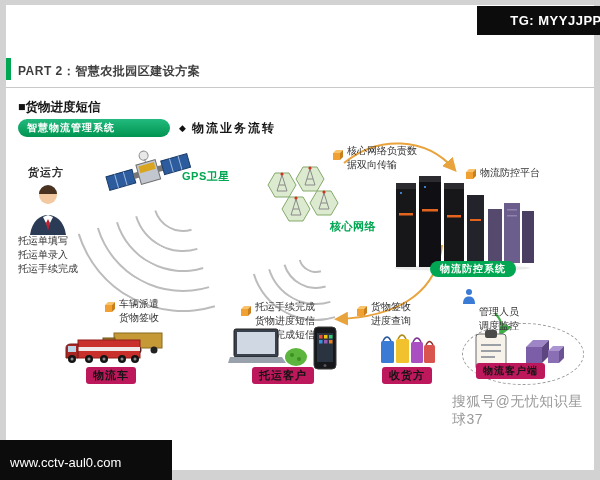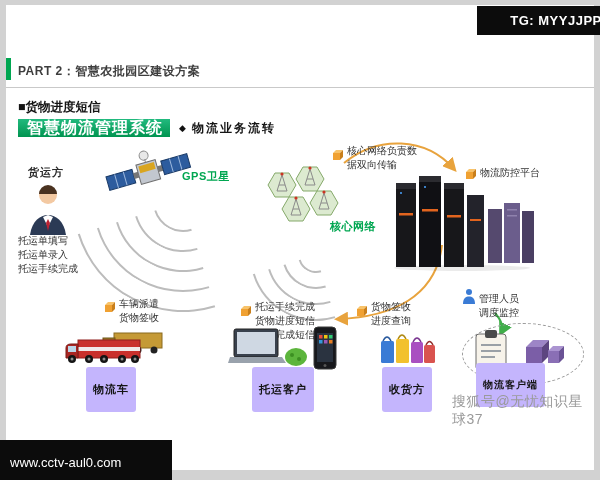--- a/index.html
+++ b/index.html
@@ -11,28 +11,28 @@
   .tg-box{position:absolute;left:477px;top:6px;width:102px;height:29px;background:#0c0c0c;color:#fff;
           font-size:13px;font-weight:bold;display:flex;align-items:center;justify-content:center;letter-spacing:.5px;padding-left:28px;}
   .site-box{position:absolute;left:0;top:440px;width:172px;height:44px;background:#0c0c0c;color:#fff;
           font-size:13px;display:flex;align-items:center;padding-left:10px;box-sizing:border-box;}
 
   .header-bar{left:0;top:53px;width:5px;height:22px;background:#00a651;}
   .header-title{left:12px;top:58px;font-size:12px;font-weight:bold;color:#3d3d3d;letter-spacing:.5px;}
   .divider{left:0;top:82px;width:588px;height:1px;background:#c9c9c9;}
   .core-title{left:12px;top:94px;font-size:12.5px;font-weight:bold;color:#141414;}
   .banner{left:12px;top:114px;width:152px;height:18px;background:linear-gradient(180deg,#22ba7e,#009450);
-          color:#fff;font-size:16px;font-weight:bold;line-height:18px;padding-left:9px;box-sizing:border-box;letter-spacing:1px;}
+          color:#fff;font-size:10px;font-weight:bold;line-height:18px;padding-left:9px;box-sizing:border-box;letter-spacing:1px;border-radius:9px;}
   .flow-bullet{left:173px;top:118px;font-size:9px;color:#111;}
   .flow-label{left:186px;top:115px;font-size:12px;font-weight:bold;color:#161616;letter-spacing:2px;}
 
   .dark-label{font-size:11px;font-weight:bold;color:#2b2b2b;letter-spacing:1px;}
   .green-label{font-size:11px;font-weight:bold;color:#00a651;letter-spacing:.5px;}
   .small-label{font-size:10px;color:#333;}
-  .glabel{font-size:11px;font-weight:bold;color:#141414;background:#c4b5fd;padding:15px 7px;border-radius:3px;letter-spacing:1px;}
+  .glabel{font-size:11px;font-weight:bold;color:#141414;background:#be185d;padding:1px 7px;border-radius:3px;letter-spacing:1px;}
   .note{font-size:10px;color:#333;line-height:14px;}
   .note div{white-space:nowrap;}
 
   .arc{position:absolute;border:2px solid transparent;border-bottom-color:#bcbcbc;border-radius:50%;transform:rotate(28deg);}
   .badge{left:424px;top:256px;width:86px;height:16px;background:#00a651;border-radius:8px;color:#fff;
          font-size:10px;font-weight:bold;text-align:center;line-height:16px;letter-spacing:1px;}
   .ellipse-dashed{left:456px;top:318px;width:120px;height:60px;border:1px dashed #9b9b9b;border-radius:50%;}
   .sohu{left:446px;top:388px;font-size:14px;color:#9a9a9a;letter-spacing:.5px;}
   .arrows{position:absolute;left:0;top:0;pointer-events:none;}
 </style>
@@ -183,28 +183,29 @@
         <rect x="75" y="26" width="17" height="72" fill="#23232b"></rect>
         <rect x="78" y="50" width="11" height="2" fill="#e2641e"></rect>
         <rect x="96" y="40" width="14" height="54" fill="#55496e"></rect>
         <rect x="112" y="34" width="16" height="60" fill="#6b5d8c"></rect>
         <rect x="115" y="40" width="10" height="1.5" fill="#8f82ad"></rect>
         <rect x="115" y="46" width="10" height="1.5" fill="#8f82ad"></rect>
         <rect x="130" y="42" width="12" height="52" fill="#4a3f63"></rect>
       </svg>
     </span>
 
+    <div class="abs badge">物流防控系统</div>
 
     <span class="abs" style="left:456px;top:283px;">
       <svg width="14" height="17" viewBox="0 0 14 17">
         <circle cx="7" cy="4" r="3" fill="#3a7bd5"></circle>
         <path d="M1,16 C1,10 4,8.5 7,8.5 C10,8.5 13,10 13,16 Z" fill="#3a7bd5"></path>
       </svg>
     </span>
-    <div class="abs note" style="left:473px;top:287px;">
+    <div class="abs note" style="left:473px;top:300px;">
       <div>管理人员</div>
       <div>调度监控</div>
     </div>
 
     <span class="abs" style="left:98px;top:294px;">
       <svg width="12" height="12" viewBox="0 0 12 12">
         <rect x="1" y="4" width="7" height="7" fill="#f0a132"></rect>
         <polygon points="1,4 4,1 11,1 8,4" fill="#f8c36a"></polygon>
         <polygon points="8,4 11,1 11,8 8,11" fill="#c97f1b"></polygon>
       </svg>

